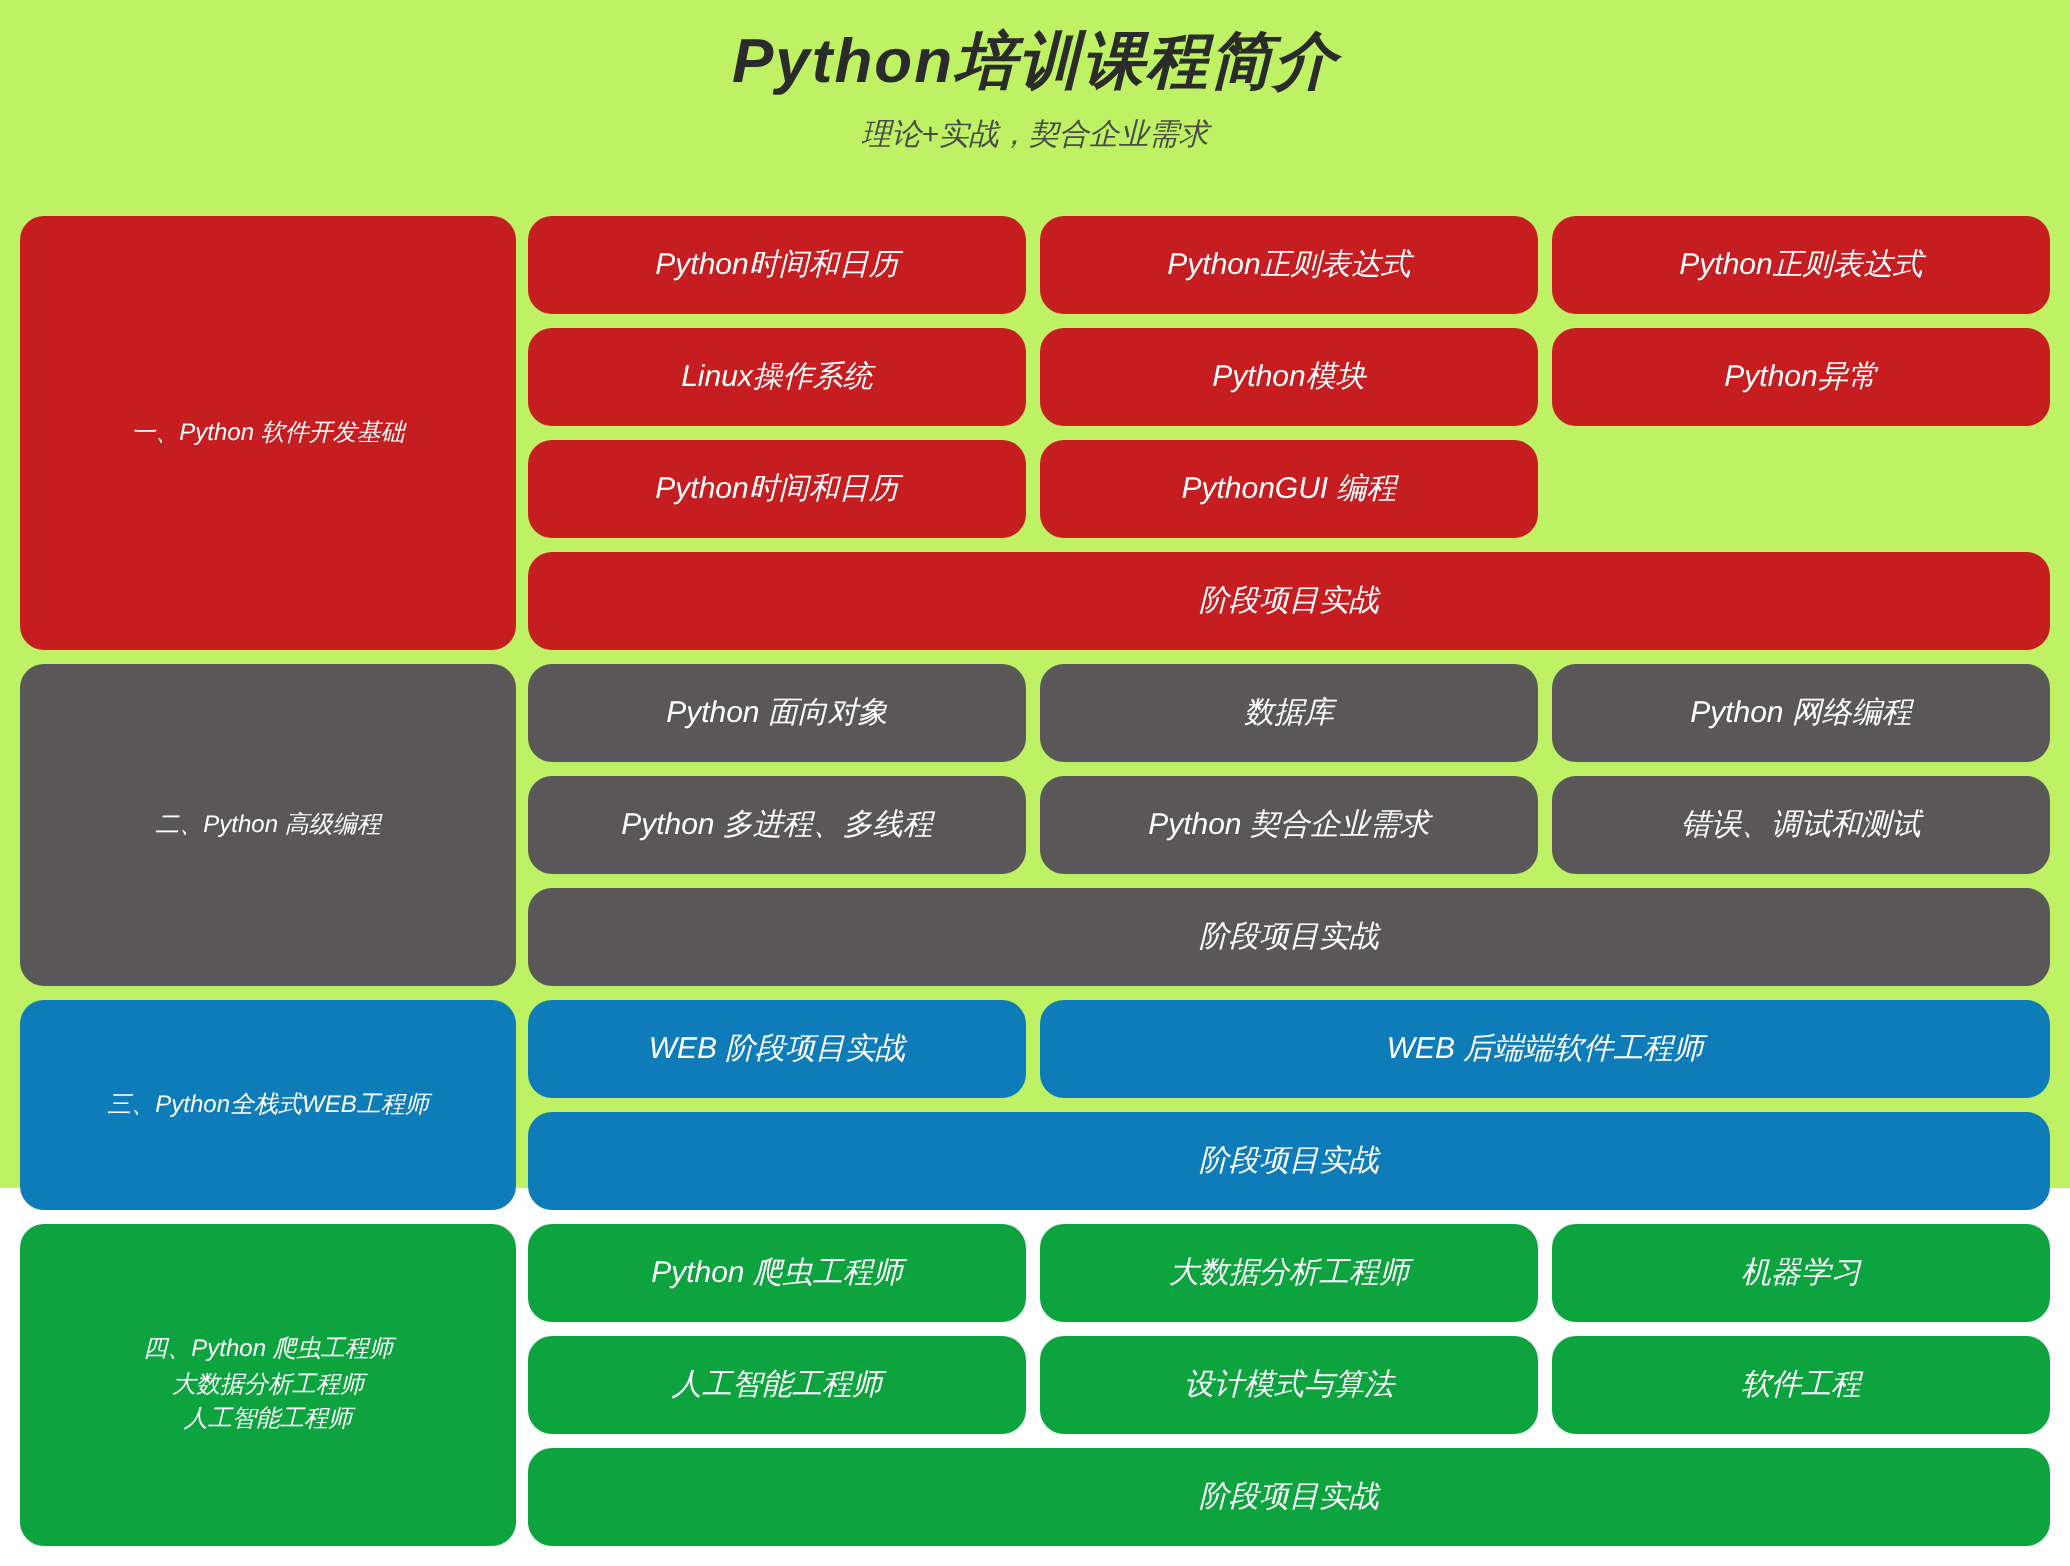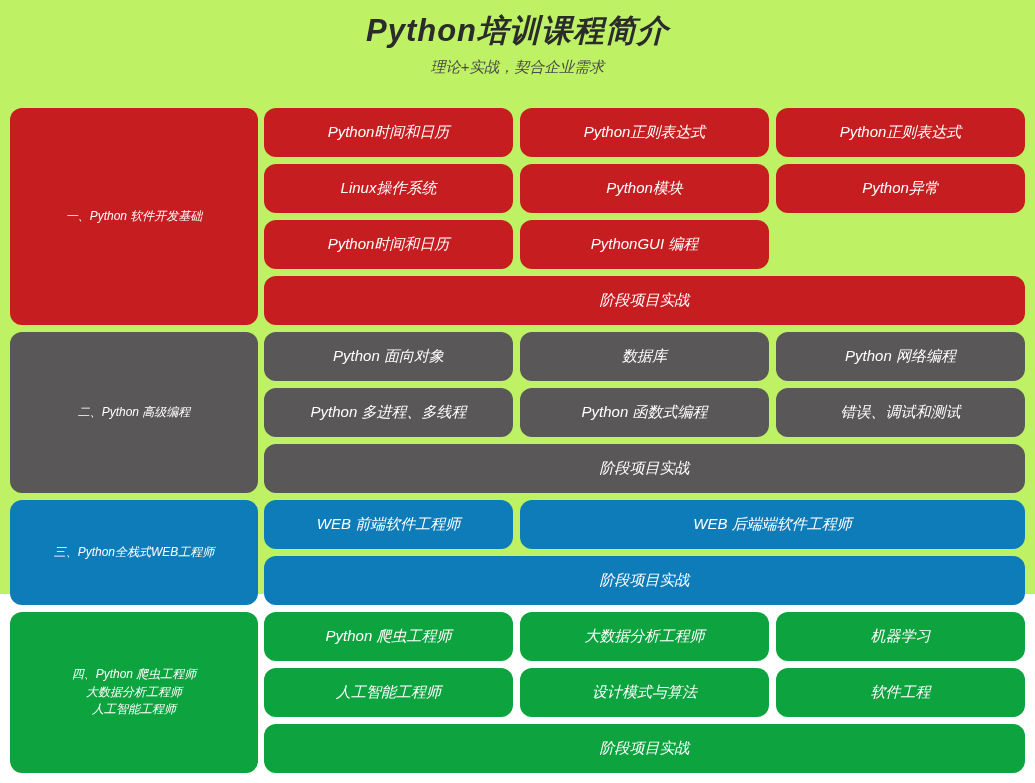--- a/index.html
+++ b/index.html
@@ -103,30 +103,30 @@
       </div>
     </section>
 
     <section class="sec" style="--c: #595757;">
       <div class="side">二、Python 高级编程</div>
       <div class="cards">
         <div class="card">Python 面向对象</div>
         <div class="card">数据库</div>
         <div class="card">Python 网络编程</div>
         <div class="card">Python 多进程、多线程</div>
-        <div class="card">Python 函数式编程</div>
+        <div class="card">Python 契合企业需求</div>
         <div class="card">错误、调试和测试</div>
         <div class="card span3">阶段项目实战</div>
       </div>
     </section>
 
     <section class="sec" style="--c: #0f7cba;">
       <div class="side">三、Python全栈式WEB工程师</div>
       <div class="cards">
-        <div class="card">WEB 前端软件工程师</div>
+        <div class="card">WEB 阶段项目实战</div>
         <div class="card span2">WEB 后端端软件工程师</div>
         <div class="card span3">阶段项目实战</div>
       </div>
     </section>
 
     <section class="sec" style="--c: #0da33f;">
       <div class="side">四、Python 爬虫工程师
 大数据分析工程师
 人工智能工程师</div>
       <div class="cards">

